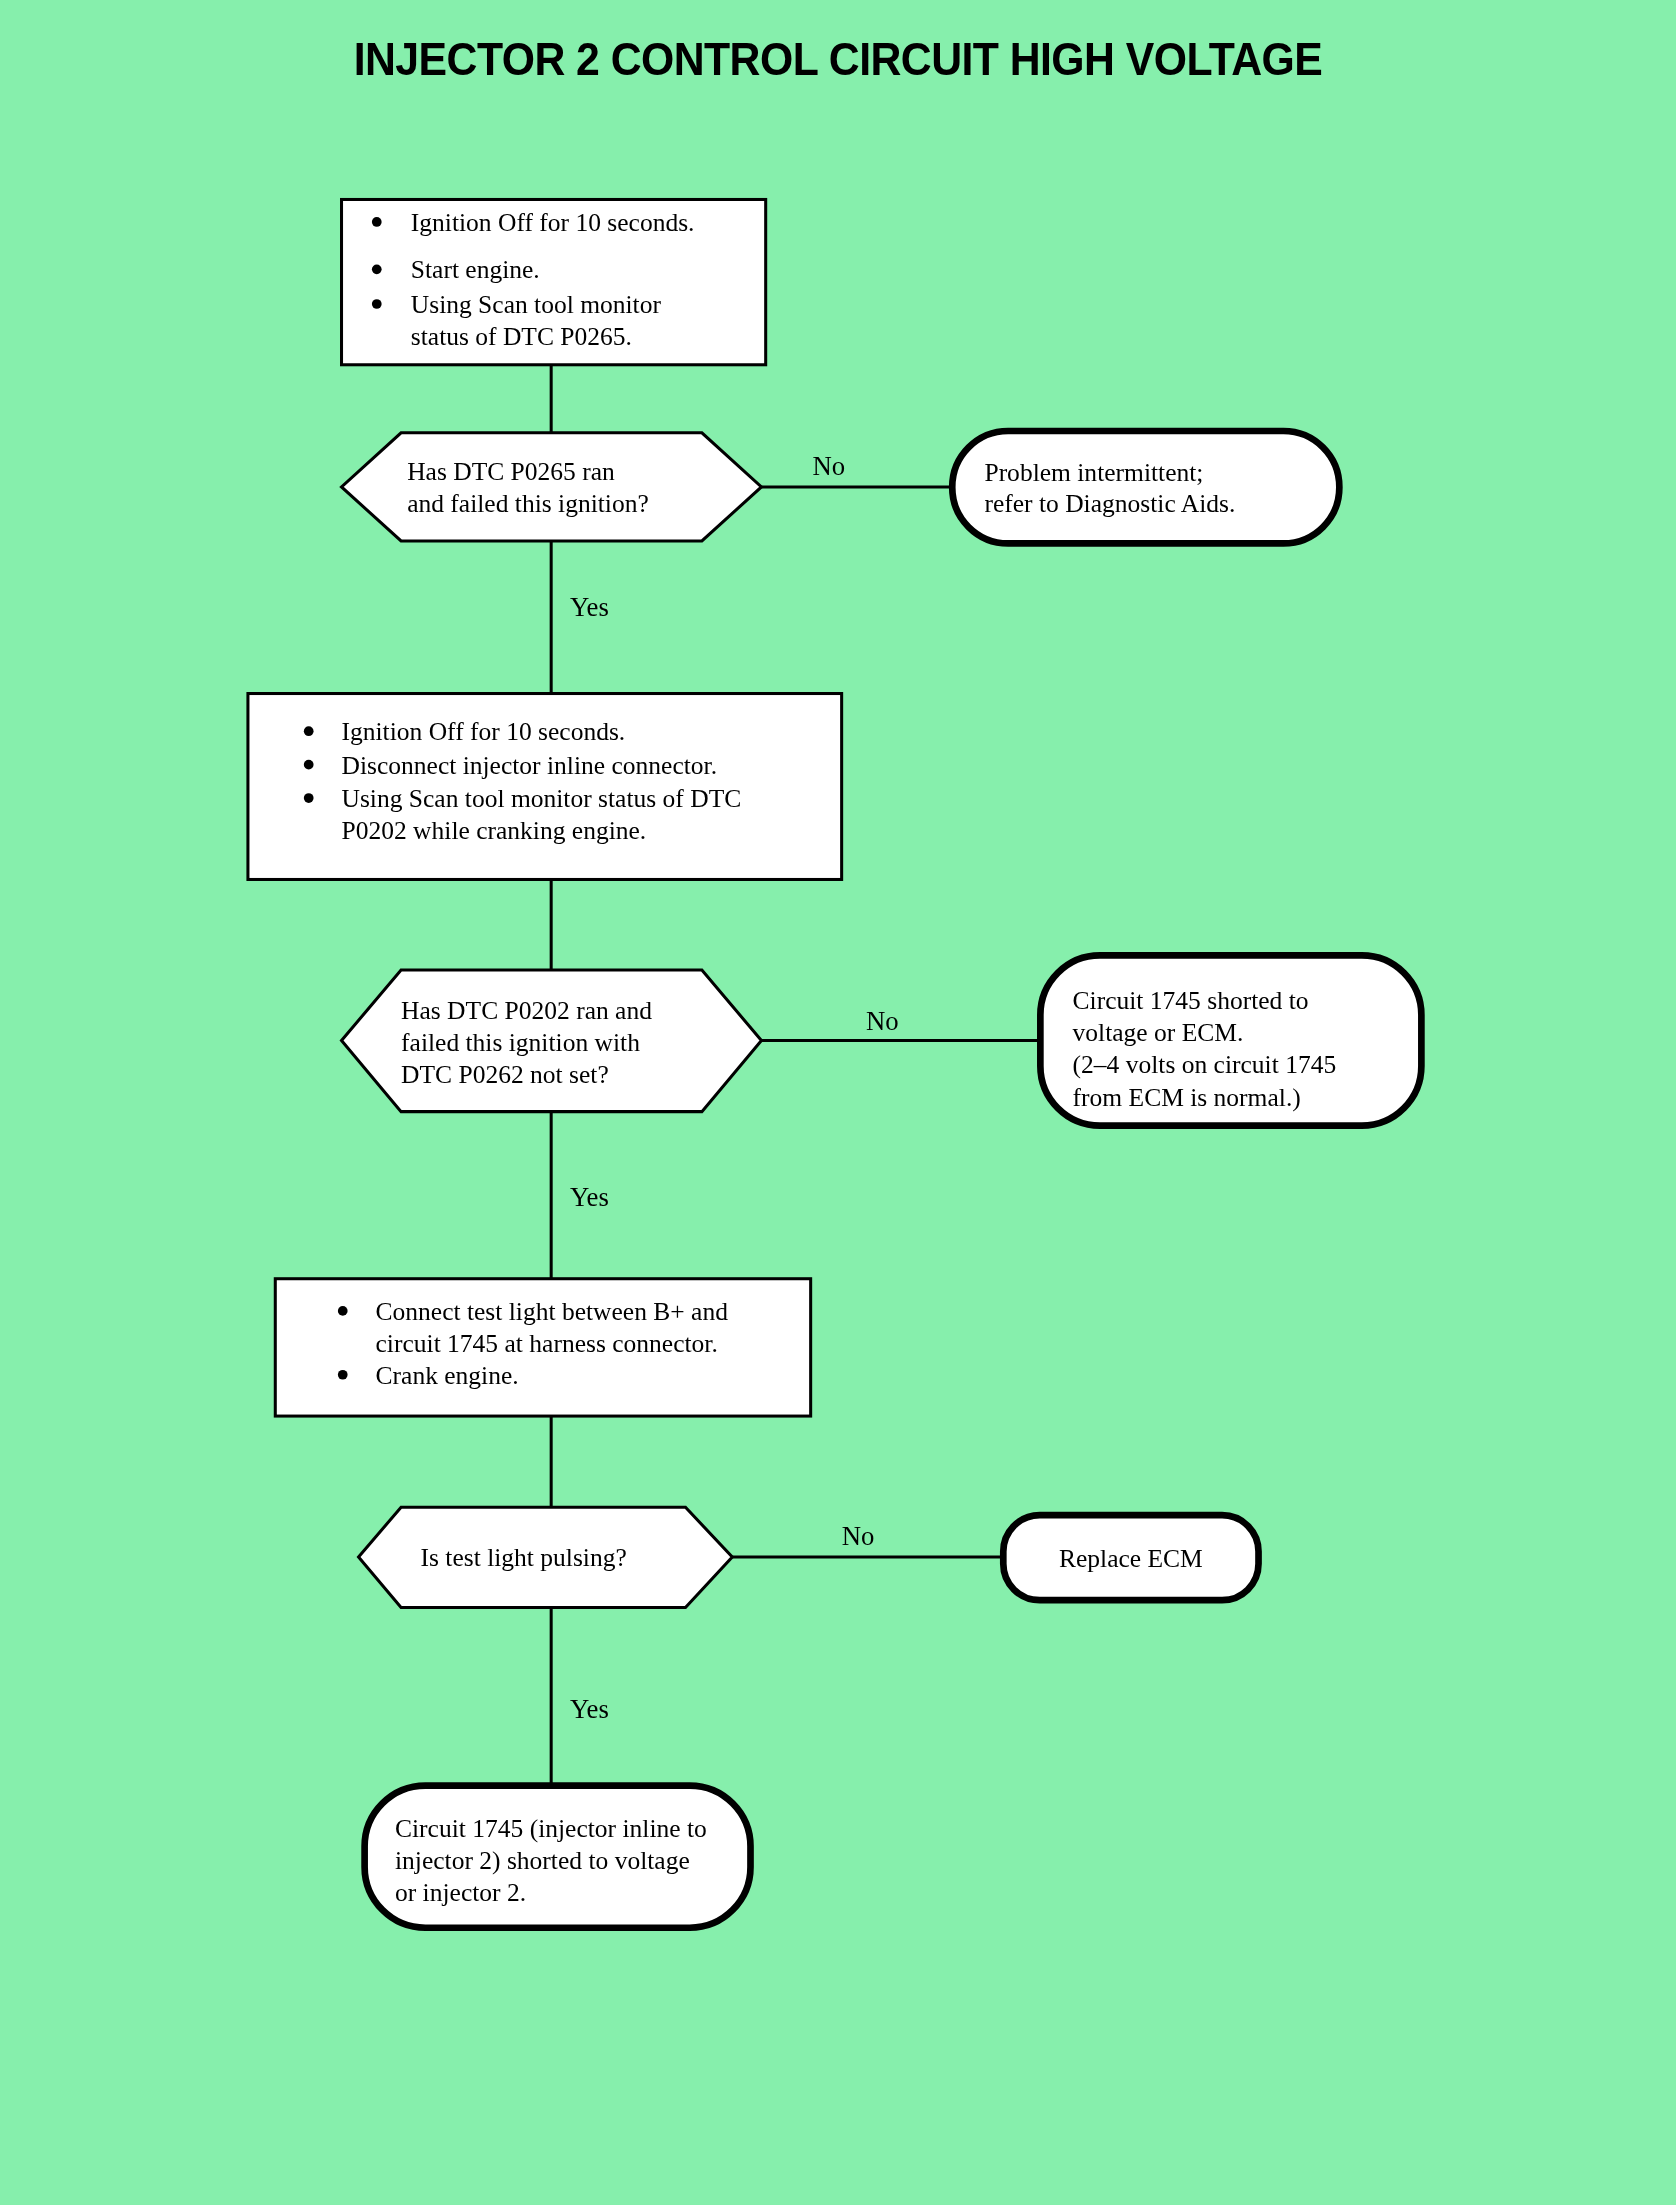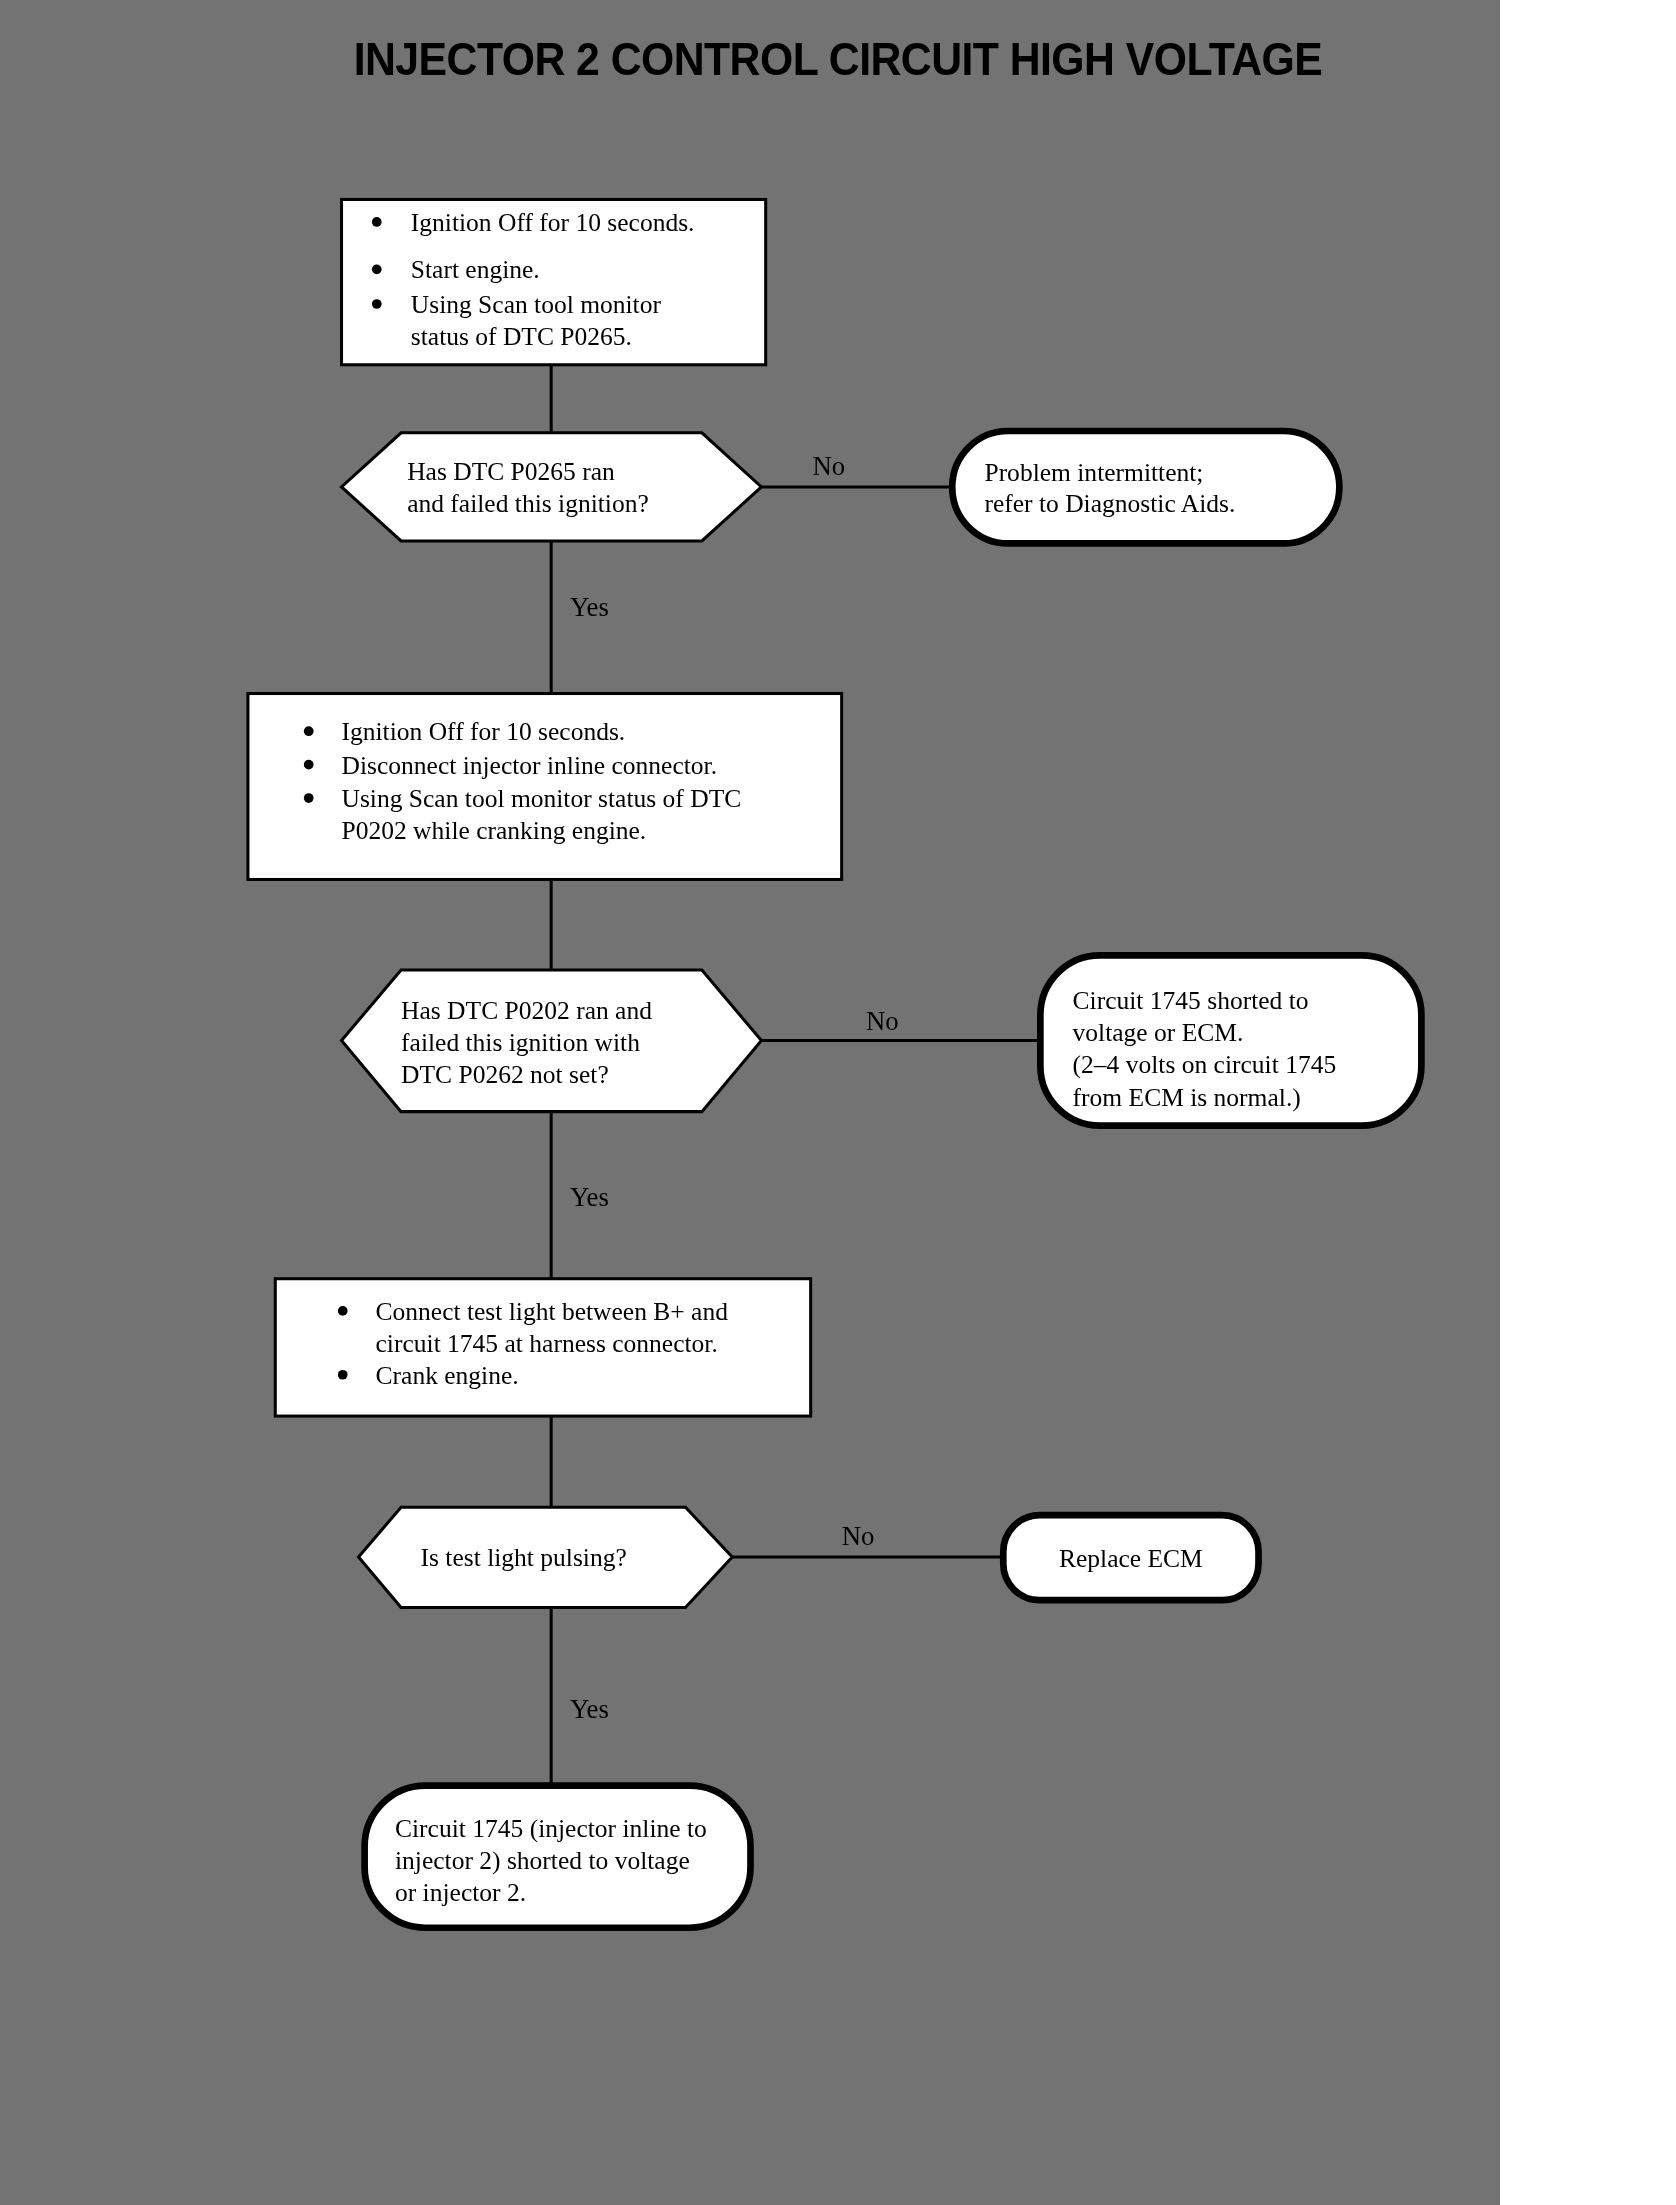--- a/index.html
+++ b/index.html
@@ -2,23 +2,23 @@
 <html style="font-size:9.7px"><head>
 <meta charset="utf-8">
 <style>
   html, body {
     margin: 0;
     padding: 0;
     background: #ffffff;
   }
   #page {
     position: relative;
-    width: 1500px;
+    width: 1676px;
     height: 2205px;
-    background: #737373;
+    background: #86efac;
     overflow: hidden;
     font-family: "Liberation Serif", "DejaVu Serif", serif;
   }
   #chart-title {
     position: absolute;
     top: 32px;
     left: 0;
     width: 1676px;
     text-align: center;
     font-family: "Liberation Sans", "DejaVu Sans", sans-serif;

